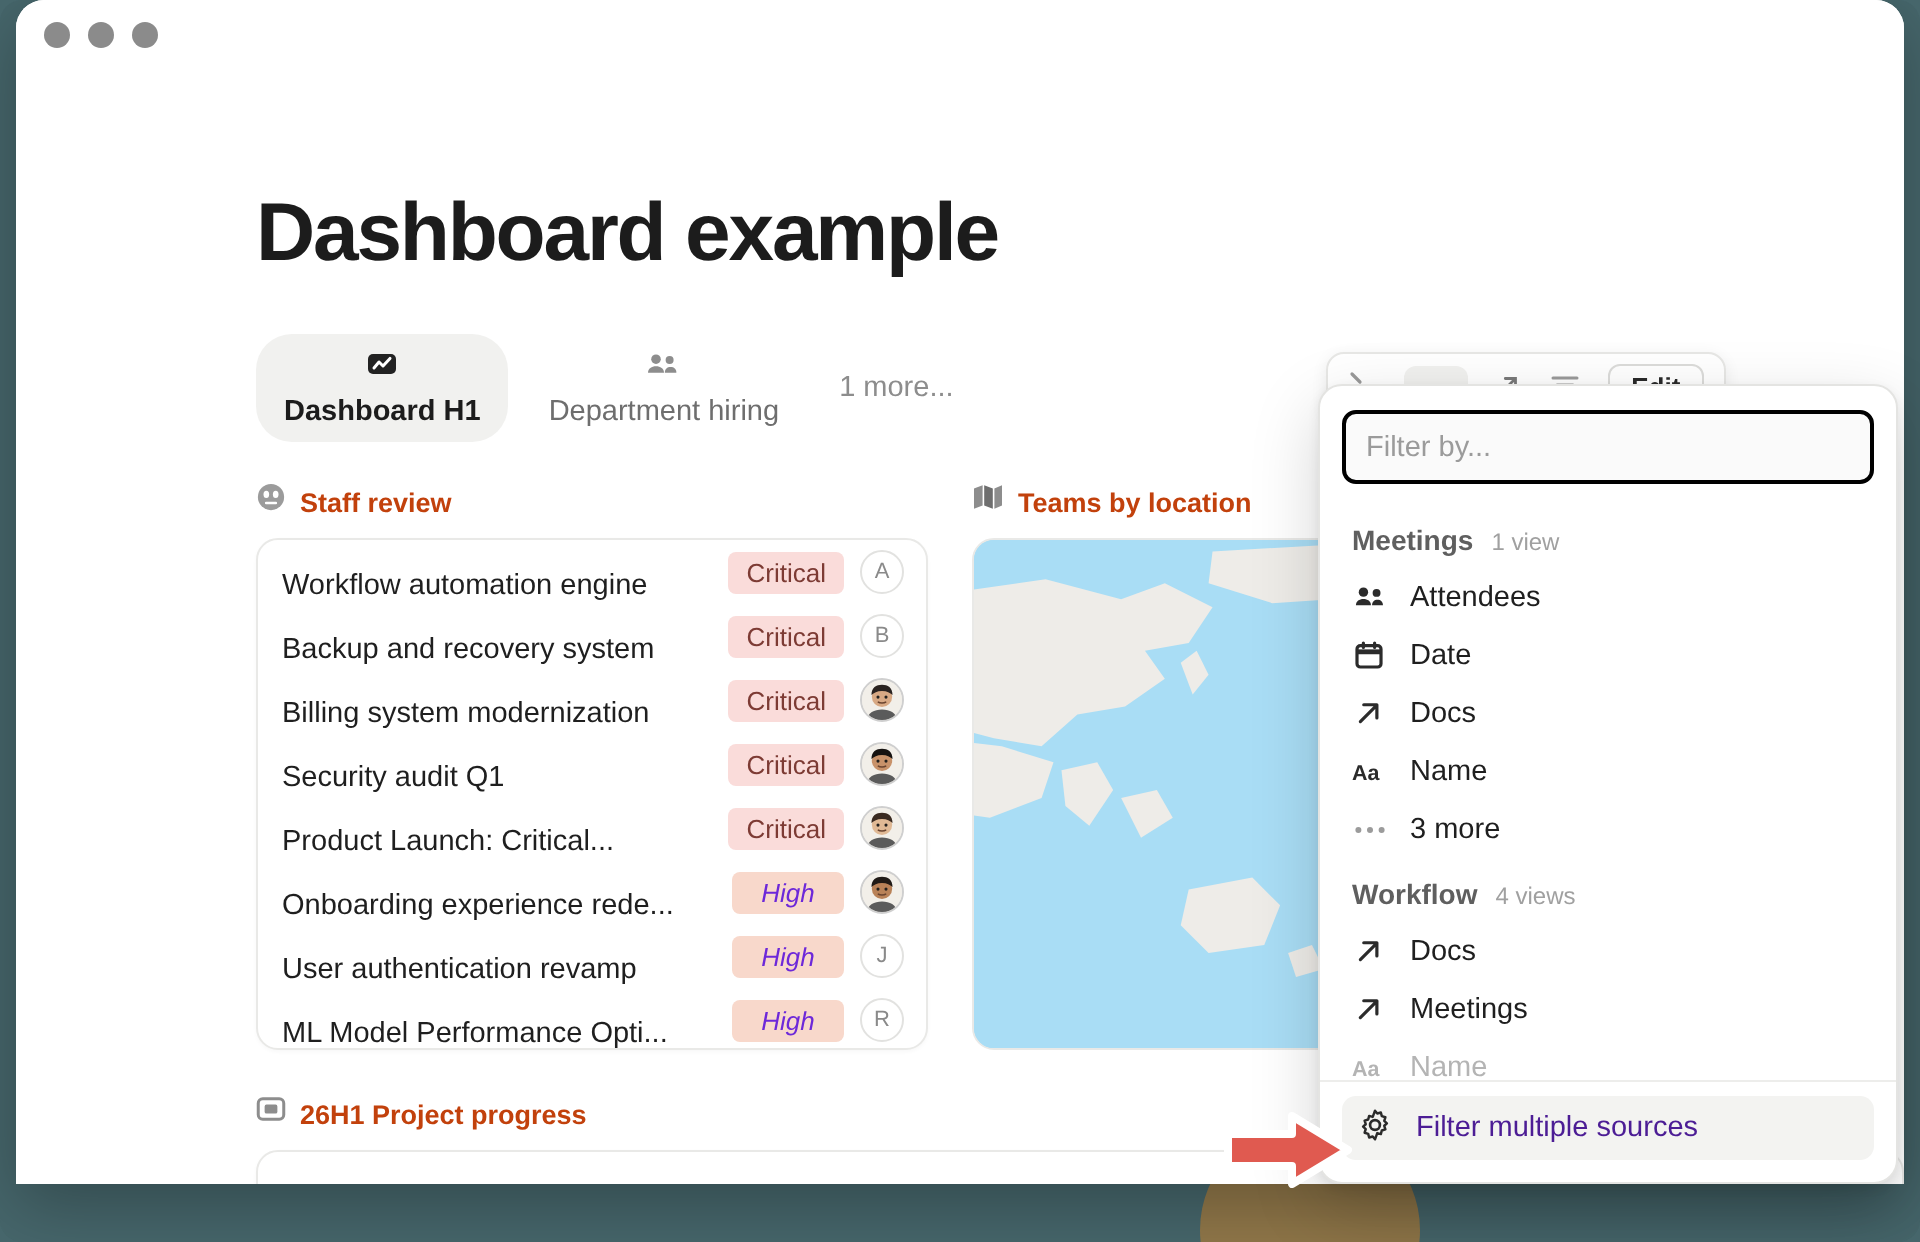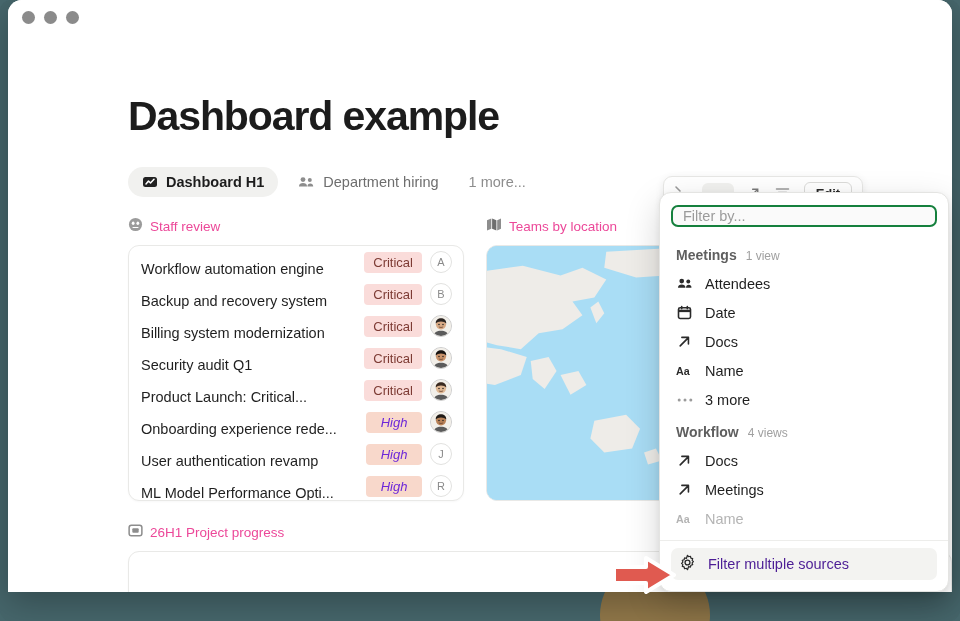--- a/index.html
+++ b/index.html
@@ -35,34 +35,34 @@
   .page-title {
     font-size: 41px; font-weight: 700; letter-spacing: -1.1px;
     color: #1c1c1c; line-height: 1;
   }
 
   
   .tabs { display: flex; align-items: center; gap: 6px; margin-top: 30px; }
   .tab {
     display: flex; align-items: center; gap: 8px;
     padding: 7px 14px; border-radius: 18px;
-    font-size: 14.5px; color: #6e6e6e; font-weight: 500; white-space: nowrap;
+    font-size: 14.5px; color: #6e6e6e; font-weight: 500; white-space: nowrap; flex-direction: column;
   }
   .tab.active { background: #f1f1ef; color: #1c1c1c; font-weight: 600; }
   .tab-more { font-size: 14.5px; color: #8d8d8d; padding: 7px 10px; white-space: nowrap; }
   .tab .ic { display: flex; align-items: center; }
 
   
   .widgets { display: flex; gap: 22px; margin-top: 20px; }
   .w-left { width: 336px; }
   .w-right { width: 330px; }
 
   .w-head {
-    display: flex; align-items: center; gap: 7px;
-    font-size: 13.5px; color: #ec4899; font-weight: 400; margin-bottom: 10px;
+    display: flex; align-items: flex-end; gap: 7px;
+    font-size: 13.5px; color: #c2410c; font-weight: 700; margin-bottom: 10px;
   }
   .card {
     border: 1px solid #e9e9e7; border-radius: 11px; background: #fff;
     box-shadow: 0 1px 2px rgba(0,0,0,.03);
     overflow: hidden;
   }
   .task-card { height: 256px; }
 
   .task-row {
     display: flex; align-items: center;
@@ -109,22 +109,22 @@
   
   .panel {
     position: absolute; left: 659px; top: 192px; width: 290px; height: 400px;
     background: #fff; border: 1px solid #e4e4e2;
     border-radius: 12px;
     box-shadow: 0 12px 34px rgba(0,0,0,.17), 0 2px 6px rgba(0,0,0,.07);
     overflow: hidden; display: flex; flex-direction: column;
   }
   .panel-top { padding: 12px 11px 6px; }
   .filter-input {
-    width: 100%; height: 22px; border-radius: 7px;
-    border: 2px solid #15803d; background: #fafafa;
+    width: 100%; height: 37px; border-radius: 7px;
+    border: 2px solid #000000; background: #fafafa;
     padding: 0 10px; font-size: 14.5px; color: #333;
     font-family: "Liberation Sans", sans-serif; outline: none;
   }
   .filter-input::placeholder { color: #9b9b9b; }
 
   .panel-body { flex: 1; padding: 4px 11px 0; overflow: hidden; text-align: right; }
   .grp-head {
     display: flex; align-items: baseline; gap: 9px;
     padding: 10px 5px 6px; 
   }

